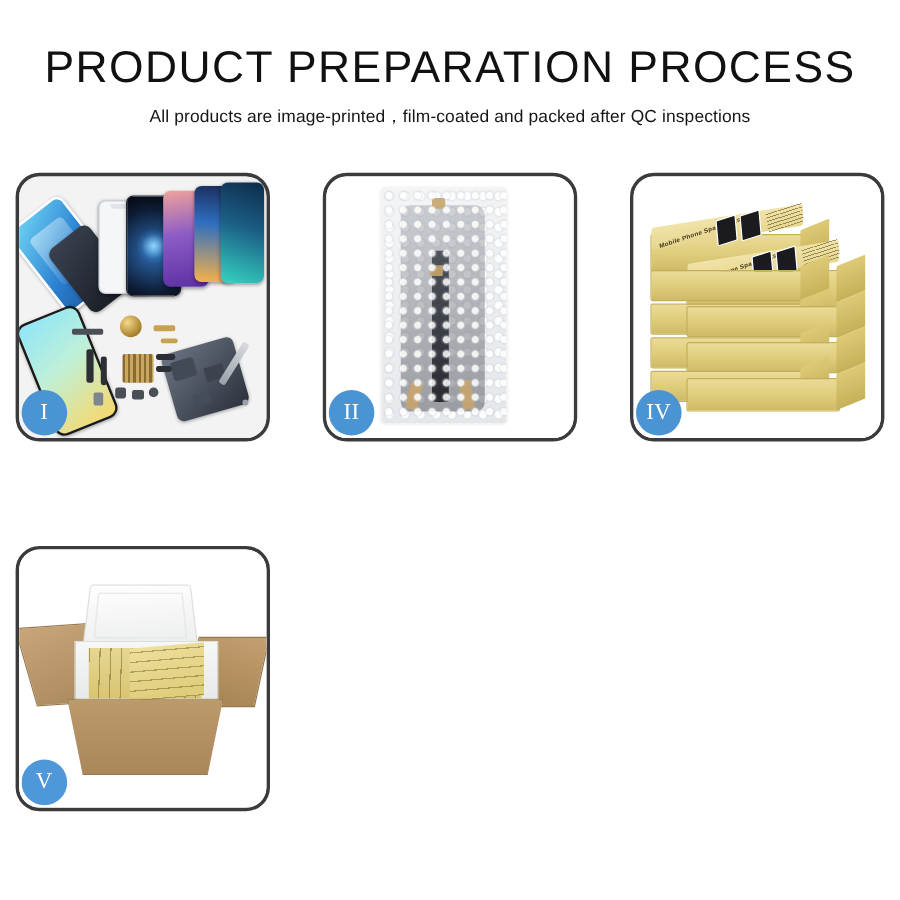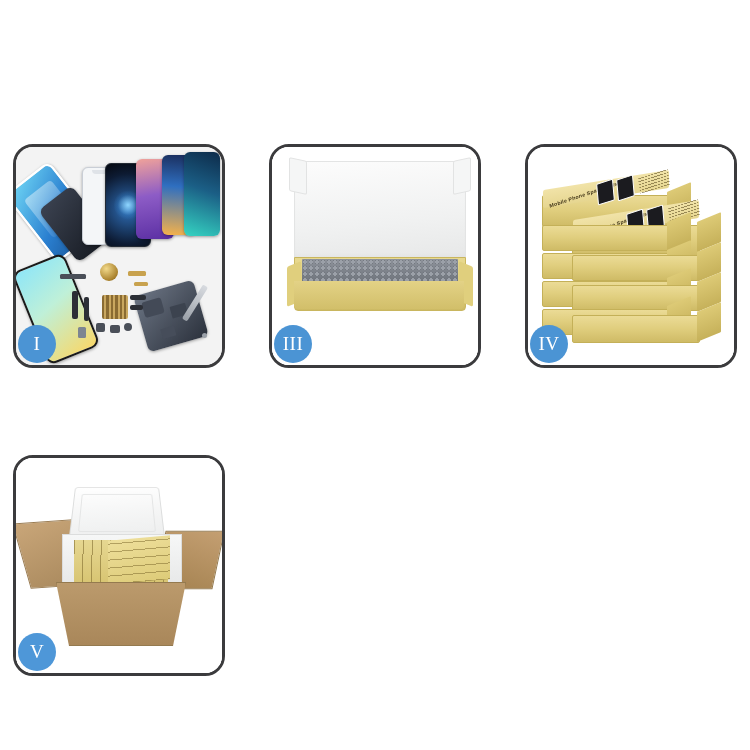--- a/index.html
+++ b/index.html
@@ -398,20 +398,22 @@
     clip-path: polygon(0 34%, 100% 0, 100% 64%, 0 100%);
   }
   .c6-tape {
     position:absolute; width:14px; height:16px; background:#b08f5f; opacity:.85;
   }
 </style>
 </head>
 <body>
 
 <div class="header">
+  <div class="title">PRODUCT PREPARATION PROCESS</div>
+  <div class="subtitle">All products are image-printed，film-coated and packed after QC inspections</div>
 </div>
 
 <div class="grid">
 
   <div class="panel">
     <div class="panel-inner">
       <div class="p1">
         <div class="ph ph-blue-flat"></div>
         <div class="ph ph-dark-back"></div>
         <div class="ph ph-glass"></div>
@@ -434,32 +436,37 @@
         <div class="chip" style="left:94px;top:178px;width:10px;height:8px;border-radius:2px;"></div>
         <div class="chip" style="left:108px;top:176px;width:8px;height:8px;border-radius:50%;"></div>
         <div class="chip" style="left:62px;top:180px;width:8px;height:11px;background:#7d8591;"></div>
         <div class="tool"></div>
         <div class="chip" style="left:186px;top:186px;width:5px;height:5px;border-radius:50%;background:#9aa0a8;"></div>
       </div>
     </div>
     <div class="badge">I</div>
   </div>
 
-
   <div class="panel white">
     <div class="panel-inner">
-      <div class="p3">
-        <div class="box3-lid"></div>
-        <div class="box3-base"></div>
-        <div class="box3-foam"></div>
-        <div class="box3-front"></div>
+      <div class="p2">
+        <div class="bag">
+          <div class="bag-part"></div>
+          <div class="bag-strip"></div>
+          <div class="bag-tape" style="left:42px;top:8px;"></div>
+          <div class="bag-tape" style="left:40px;top:64px;"></div>
+          <div class="bag-tape" style="left:22px;top:162px;width:10px;height:22px;transform:rotate(12deg);"></div>
+          <div class="bag-tape" style="left:66px;top:160px;width:10px;height:24px;transform:rotate(-10deg);"></div>
+          <div class="bag-overlay"></div>
+        </div>
       </div>
     </div>
-    <div class="badge">III</div>
+    <div class="badge">II</div>
   </div>
+
 
   <div class="panel white">
     <div class="panel-inner">
       <div class="p4">
         <div class="stack">
           <div class="sbox" style="left:8px;top:32px;">
             <div class="top">
               <div class="lbl" style="left:6px;top:8px;">Mobile Phone Spare Parts</div>
               <div class="win" style="left:54px;top:1px;"></div>
               <div class="win" style="left:74px;top:0px;"></div>

